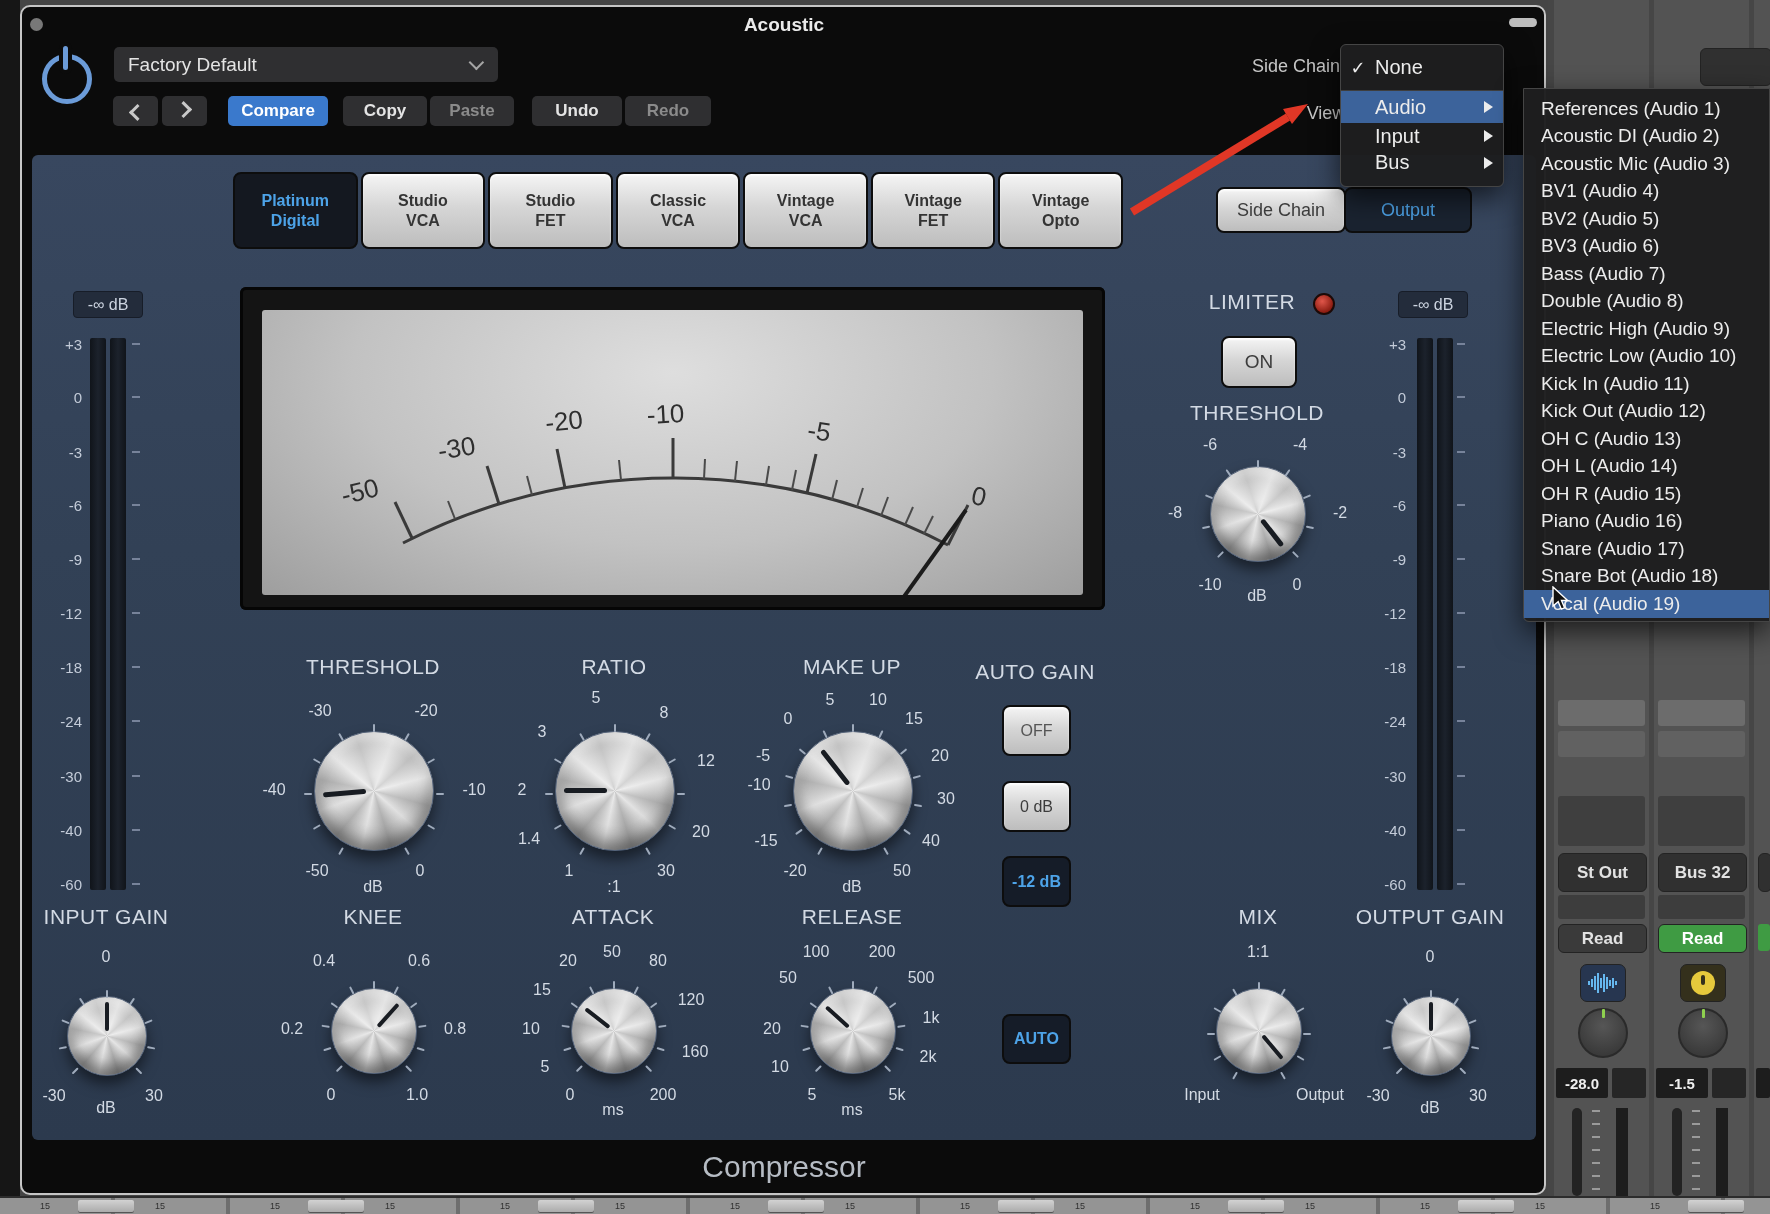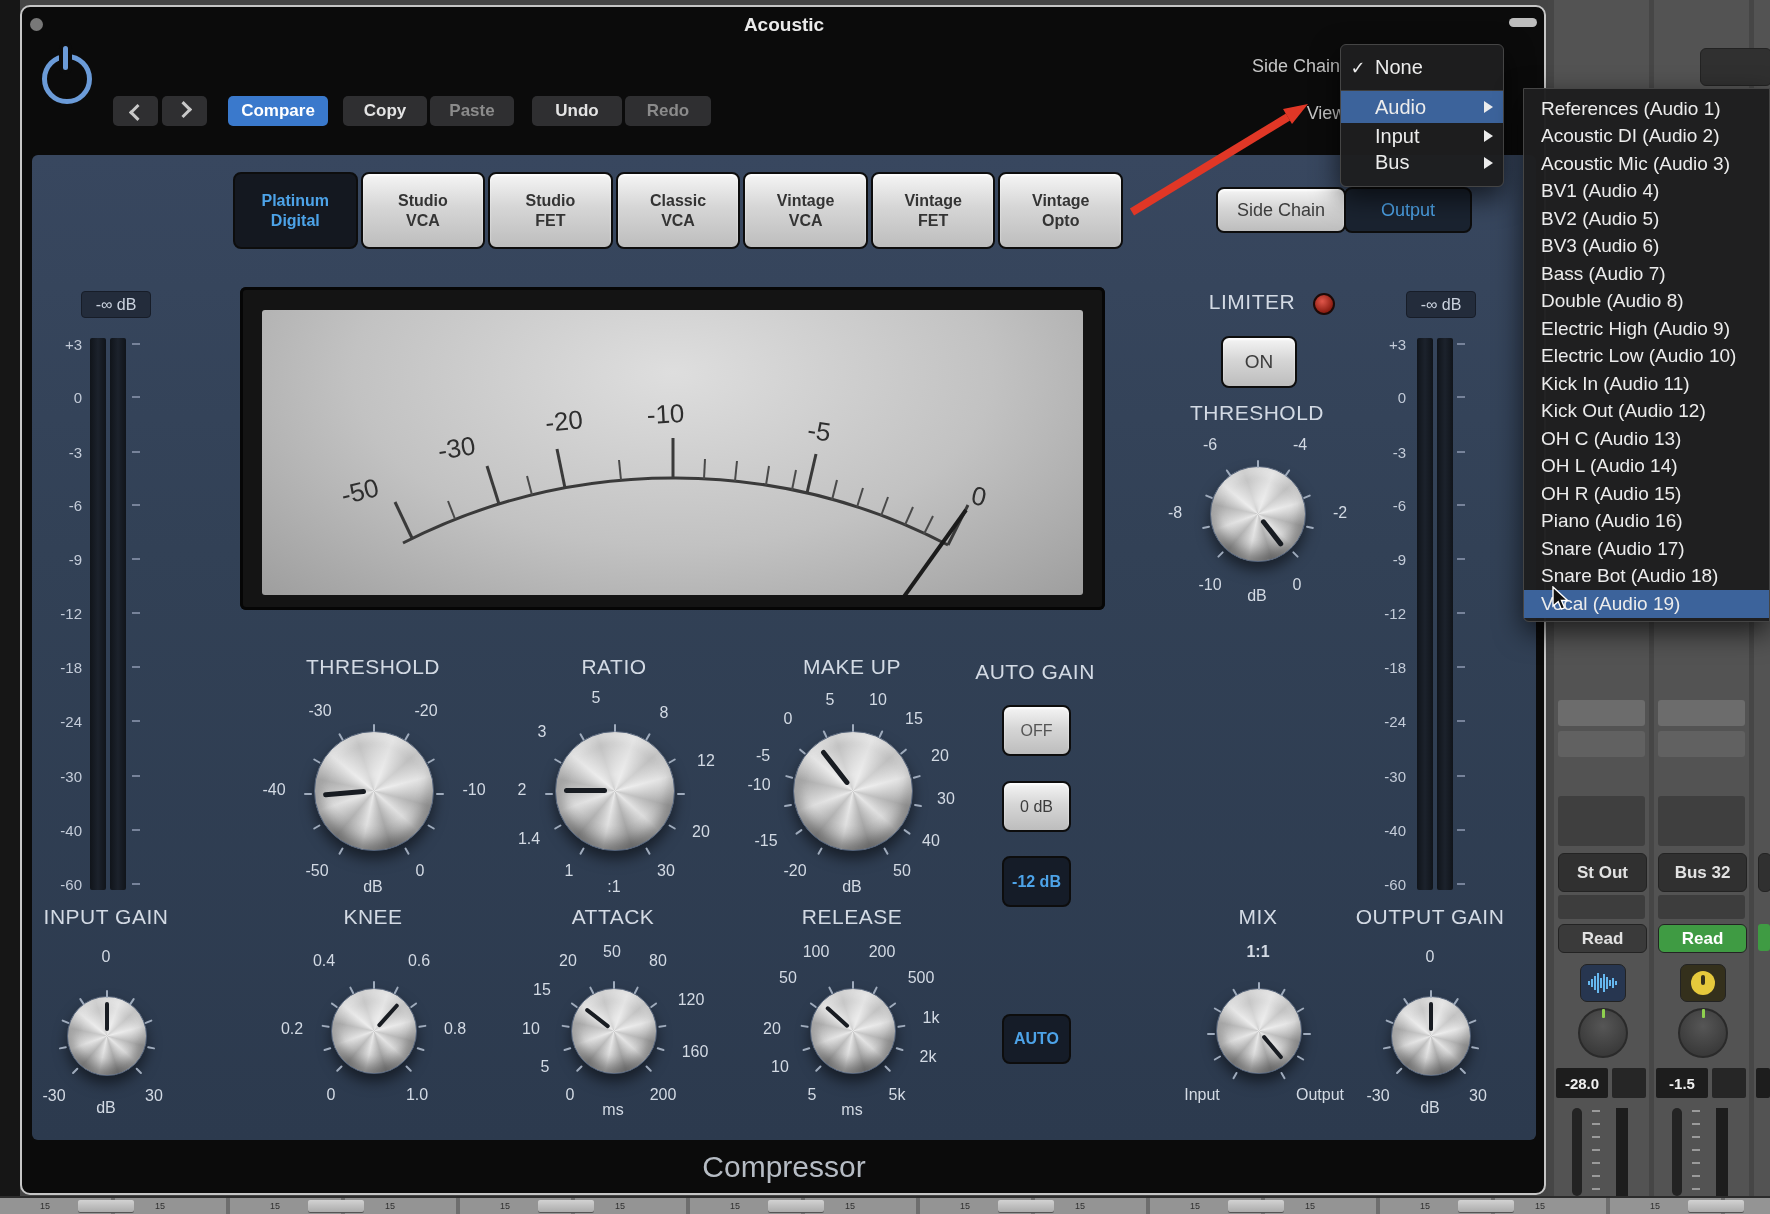--- a/index.html
+++ b/index.html
@@ -27,21 +27,21 @@
     box-shadow:0 8px 14px rgba(0,0,0,.5), inset 0 -8px 14px rgba(0,0,0,.33), inset 0 6px 9px rgba(255,255,255,.5);}
   .krot{position:absolute;inset:0;border-radius:50%;}
   .kmark{position:absolute;left:calc(50% - 2.5px);top:7%;width:5px;height:36%;background:#181c22;border-radius:3px;}
   .ktick{position:absolute;left:calc(50% - 1px);top:calc(50% - 1px);width:2px;height:8px;background:#9fabbc;border-radius:1px;}
   .klabel{position:absolute;transform:translate(-50%,-50%);font-size:16px;color:#d3dae4;white-space:nowrap;}
   .seclabel{position:absolute;transform:translate(-50%,-50%);font-size:21px;color:#d3dae4;letter-spacing:.5px;white-space:nowrap;}
   
   .mtick{position:absolute;width:8px;height:2px;background:#77839a;}
   .mnum{position:absolute;width:38px;text-align:right;font-size:15px;color:#c3cbd8;transform:translateY(-50%);}
   .mbar{position:absolute;width:16px;background:linear-gradient(90deg,#10141a,#1c222c 50%,#10141a);border-radius:2px;}
-  .readout{position:absolute;background:#232c3b;border:1px solid #171d28;border-radius:4px;color:#ccd4e0;font-size:16px;display:flex;align-items:center;justify-content:center;margin-left:8px;}
+  .readout{position:absolute;background:#232c3b;border:1px solid #171d28;border-radius:4px;color:#ccd4e0;font-size:16px;display:flex;align-items:center;justify-content:center;}
   
   .menu{position:absolute;background:rgba(30,30,31,.97);border:1px solid #454545;border-radius:6px;box-shadow:0 10px 28px rgba(0,0,0,.65);z-index:40;}
   .mrow{position:relative;display:flex;align-items:center;color:#ececec;font-size:20px;}
   .mrow.hl{background:#3c639b;}
   .subrow{height:27.5px;display:flex;align-items:center;padding-left:17px;color:#ececec;font-size:19px;white-space:nowrap;}
   .subrow.hl{background:#3c639b;}
   .tri{width:0;height:0;border-left:9px solid #ececec;border-top:6px solid transparent;border-bottom:6px solid transparent;}
   
   .strip{position:absolute;top:0;height:1196px;background:#535353;}
   .mxbtn{position:absolute;background:#303030;border:1px solid #232323;border-radius:6px;color:#e2e2e2;font-size:17px;font-weight:bold;display:flex;align-items:center;justify-content:center;}
@@ -129,20 +129,24 @@
     <div class="abs" style="left:8px;top:11px;width:13px;height:13px;border-radius:50%;background:#787878;"></div>
     <div class="abs ctr" style="left:762px;top:18px;color:#eaeaea;font-size:19px;font-weight:bold;white-space:nowrap;">Acoustic</div>
     <div class="abs" style="left:1487px;top:11px;width:28px;height:9px;border-radius:5px;background:#bdbdbd;"></div>
   </div>
 
   <div class="abs" style="left:36px;top:42px;width:58px;height:64px;">
     <span style="position:absolute;left:6px;top:12px;width:40px;height:40px;border:5px solid #6b9bd8;border-radius:50%;"></span>
     <span style="position:absolute;left:27px;top:4px;width:5px;height:24px;background:#6b9bd8;border-radius:3px;box-shadow:0 0 0 4px #0b0b0b;"></span>
   </div>
 
+  <div class="hbtn abs" style="left:114px;top:47px;width:384px;height:35px;justify-content:space-between;padding:0 14px;box-sizing:border-box;font-weight:normal;">
+    <span style="font-size:19px;">Factory Default</span>
+    <span class="chev" style="transform:rotate(-45deg) translateY(-3px);border-width:2px;border-color:#a5a5a5;"></span>
+  </div>
   <div class="hbtn abs" style="left:113px;top:96px;width:45px;height:30px;">
     <span class="chev" style="transform:rotate(45deg) translateX(2px);"></span>
   </div>
   <div class="hbtn abs" style="left:162px;top:96px;width:45px;height:30px;">
     <span class="chev" style="transform:rotate(225deg) translateX(2px);"></span>
   </div>
   <div class="hbtn blue abs" style="left:228px;top:96px;width:100px;height:30px;">Compare</div>
   <div class="hbtn abs" style="left:343px;top:96px;width:84px;height:30px;">Copy</div>
   <div class="hbtn dim abs" style="left:430px;top:96px;width:84px;height:30px;">Paste</div>
   <div class="hbtn abs" style="left:532px;top:96px;width:90px;height:30px;">Undo</div>
@@ -506,21 +510,21 @@
         <div class="ktick" style="transform: rotate(-90deg) translateY(-48px);"></div>
         <div class="ktick" style="transform: rotate(-60deg) translateY(-48px);"></div>
         <div class="ktick" style="transform: rotate(-30deg) translateY(-48px);"></div>
         <div class="ktick" style="transform: rotate(0deg) translateY(-48px);"></div>
         <div class="ktick" style="transform: rotate(30deg) translateY(-48px);"></div>
         <div class="ktick" style="transform: rotate(60deg) translateY(-48px);"></div>
         <div class="ktick" style="transform: rotate(90deg) translateY(-48px);"></div>
         <div class="ktick" style="transform: rotate(120deg) translateY(-48px);"></div>
         <div class="ktick" style="transform: rotate(150deg) translateY(-48px);"></div>
       </div>
-    <span class="klabel" style="left:100px;top:12px;font-weight:bold;">1:1</span>
+    <span class="klabel" style="left:100px;top:12px;">1:1</span>
     <span class="klabel" style="left:44px;top:155px;">Input</span>
     <span class="klabel" style="left:162px;top:155px;">Output</span>
   </div>
 
   <div class="seclabel" style="left:106px;top:917px;">INPUT GAIN</div>
   <div class="abs" style="left:26px;top:945px;width:160px;height:170px;">
     <div class="knob" style="left:41px;top:51px;width:78px;height:78px;">
       <div class="krot" style="transform:rotate(0deg)">
           <div class="kmark" style="width:4px;"></div>
         </div>

